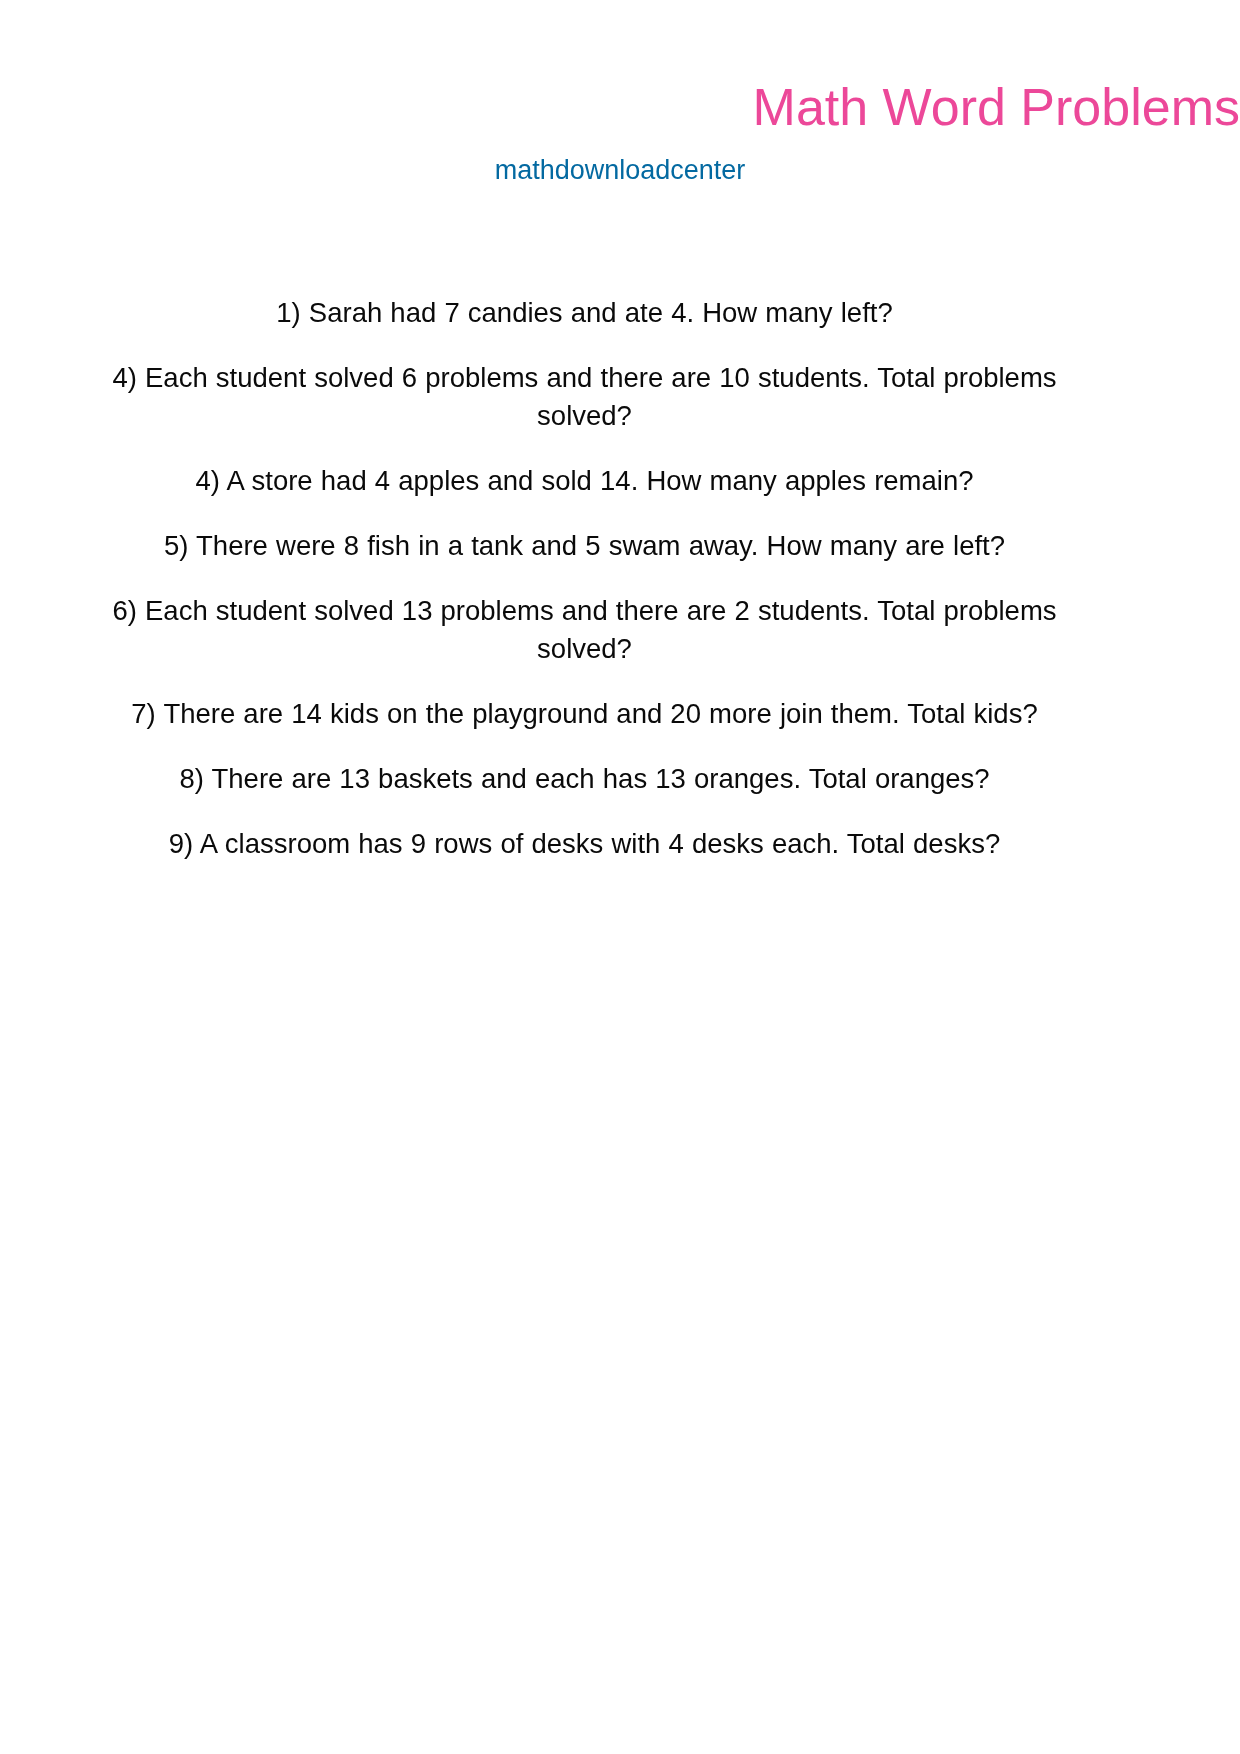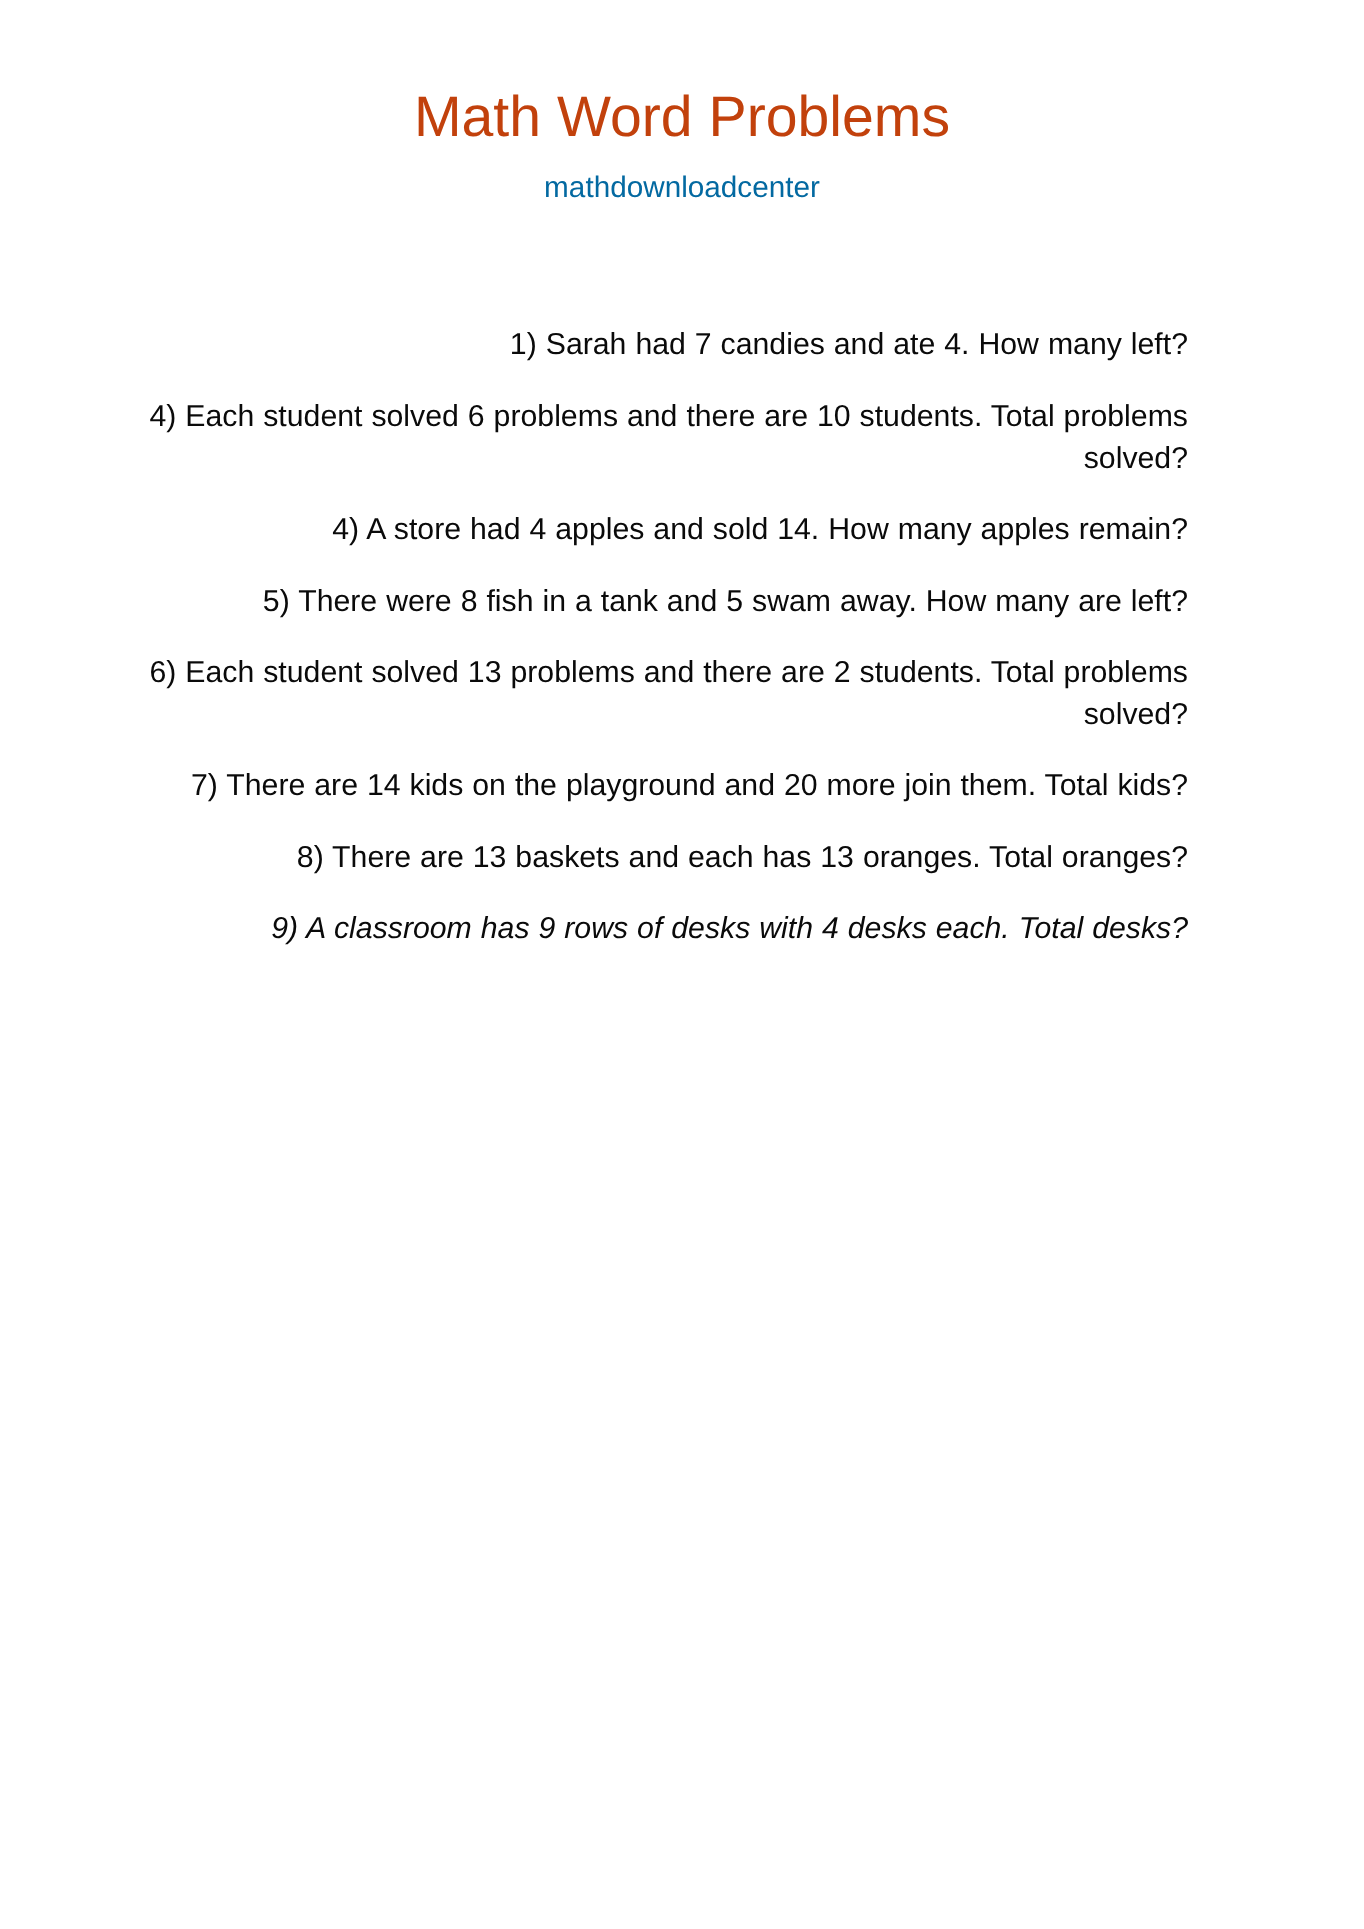--- a/index.html
+++ b/index.html
@@ -23,46 +23,46 @@
   }
   .header {
     padding-top: 78px;
     text-align: center;
   }
   .doc-title {
     font-size: 52px;
     font-weight: 400;
     line-height: 1.15;
     letter-spacing: 0px;
-    color: #c2410c;
+    color: #ec4899;
     margin: 0;
+    text-align: right;
   }
   .doc-subtitle {
     font-size: 27px;
     font-weight: 400;
     color: #0369a1;
     margin: 16px 0 0 0;
     line-height: 1.2;
   }
   .content {
     margin-top: 108px;
     padding-left: 89px;
     padding-right: 160px;
   }
   .problem {
     font-size: 27.5px;
     line-height: 1.38;
     color: #0a0a0a;
     margin: 0 0 27px 0;
-    text-align: right;
+    text-align: center;
     word-spacing: 0.5px;
   }
   .problem:last-child {
     margin-bottom: 0;
-    font-style: italic;
   }
 </style>
 </head>
 <body>
 
 <div class="page">
 
   <div class="header">
     <h1 class="doc-title">Math Word Problems</h1>
     <p class="doc-subtitle">mathdownloadcenter</p>

